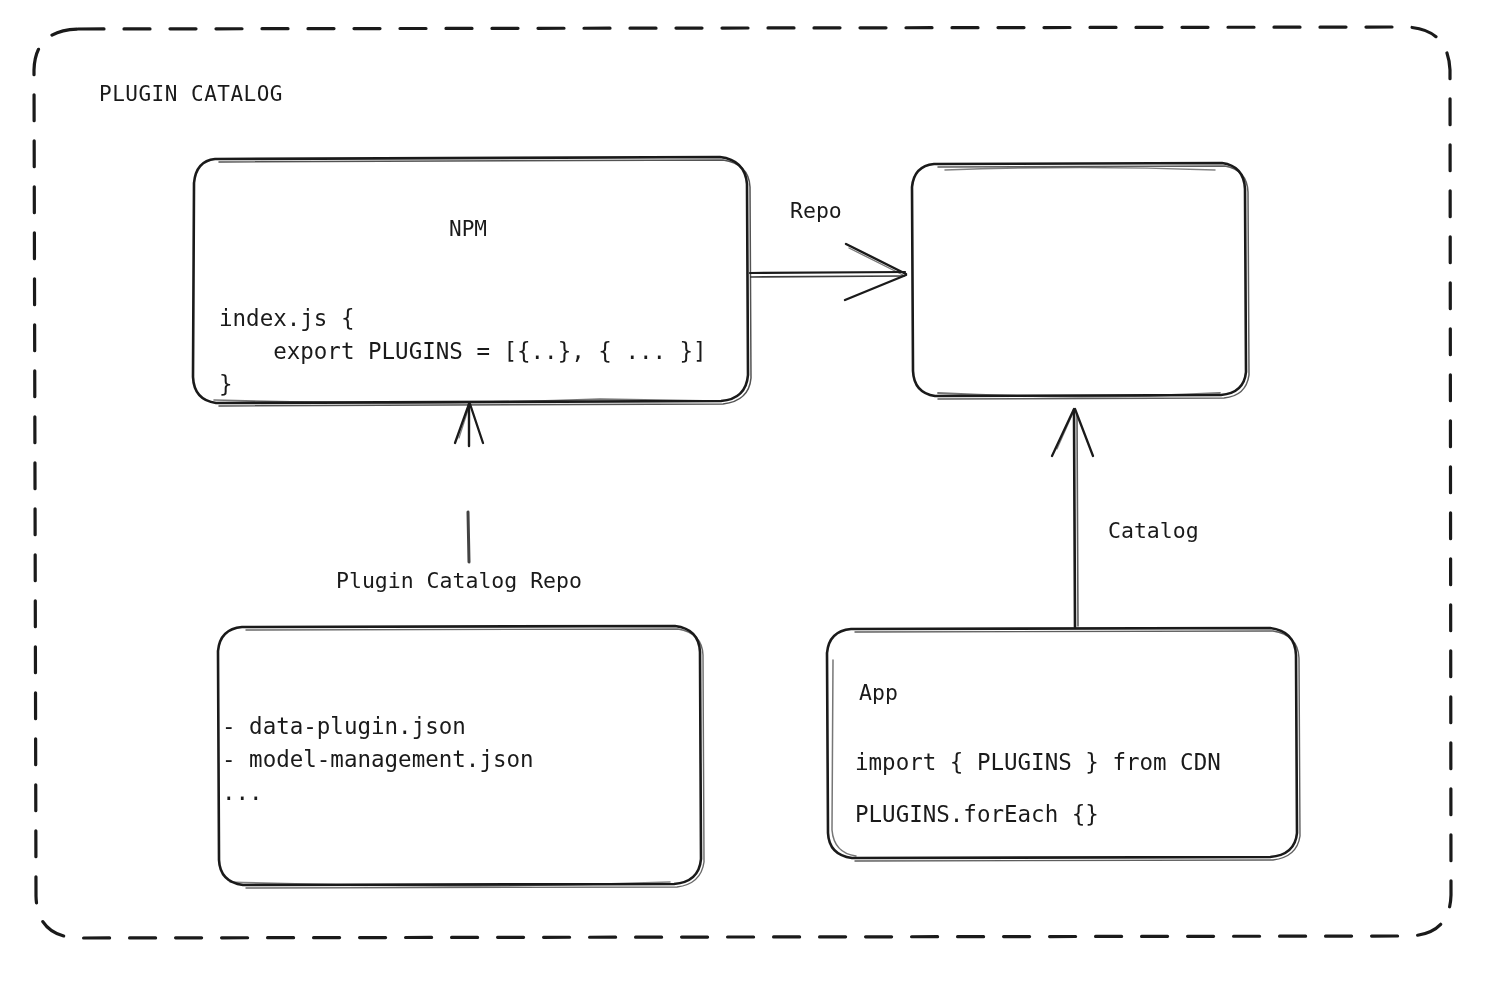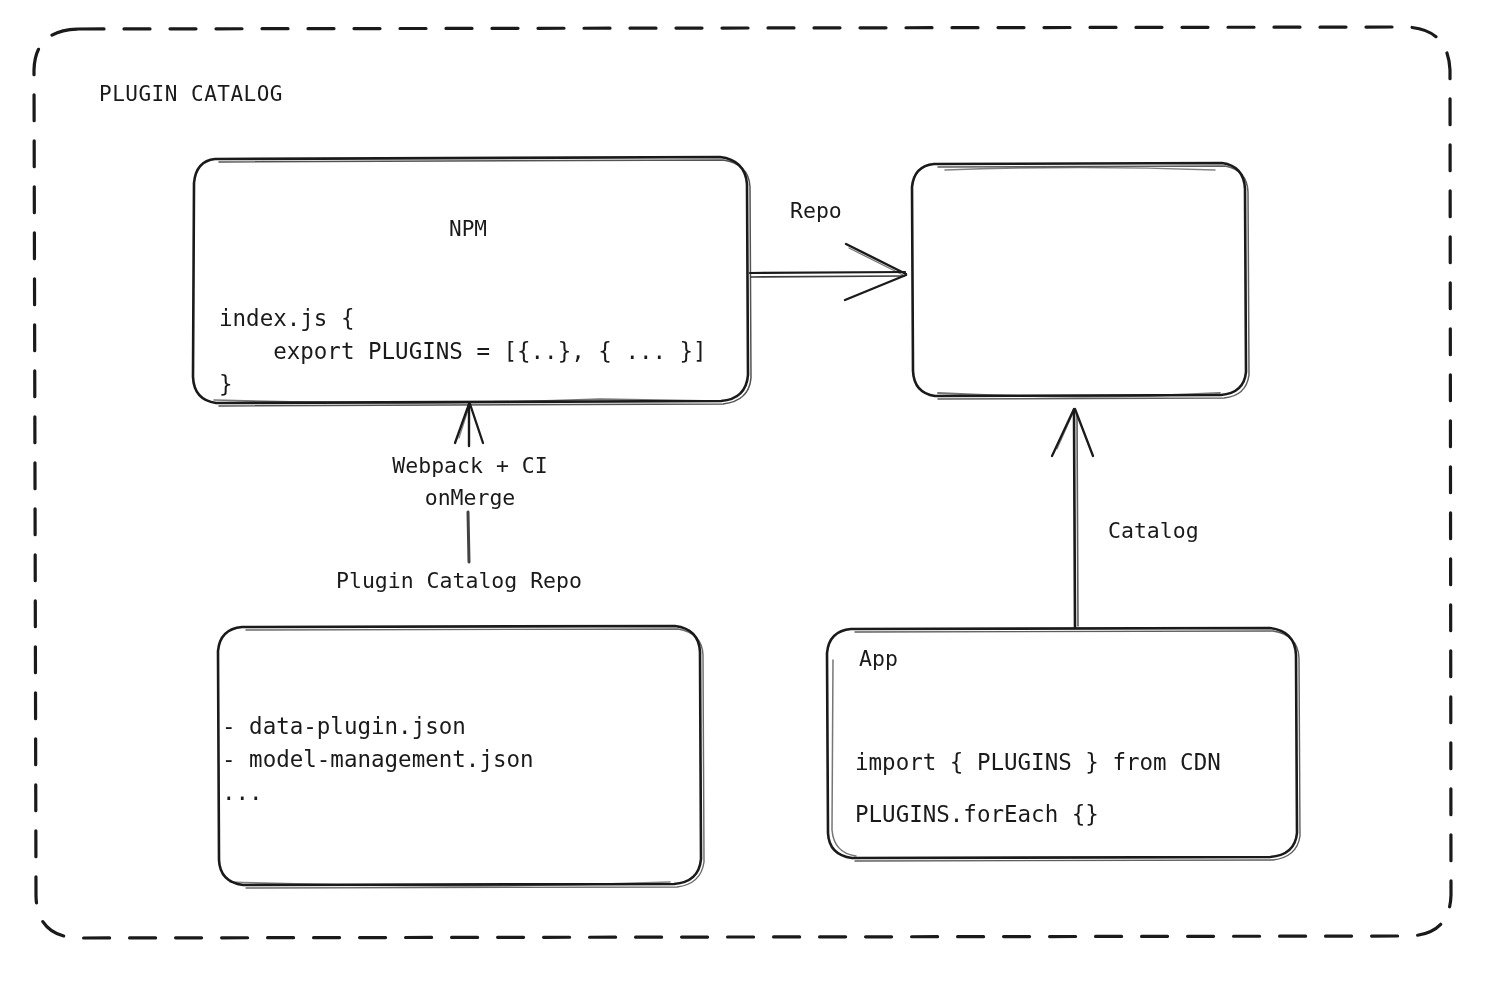--- a/index.html
+++ b/index.html
@@ -106,21 +106,21 @@
   
   #import-label {
     left: 1108px;
     top: 520px;
     font-size: 21.5px;
   }
 
   
   #app-title {
     left: 859px;
-    top: 648px;
+    top: 682px;
     font-size: 21.5px;
   }
   #app-line1 {
     left: 855px;
     top: 739px;
     font-size: 22.5px;
     margin-top: 12px;
   }
   #app-line2 {
     left: 855px;
@@ -180,22 +180,20 @@
 
   <div class="lbl" id="npm-title">NPM</div>
 
   <div class="lbl" id="npm-code">index.js {
     export PLUGINS = [{..}, { ... }]
 }</div>
 
 
   <div class="lbl" id="cache-label">Repo</div>
 
-  <div class="lbl" id="webpack-label">Webpack + CI
-onMerge</div>
 
   <div class="lbl" id="repo-list">- data-plugin.json
 - model-management.json
 ...</div>
 
   <div class="lbl" id="repo-caption">Plugin Catalog Repo</div>
 
   <div class="lbl" id="import-label">Catalog</div>
 
   <div class="lbl" id="app-title">App</div>

